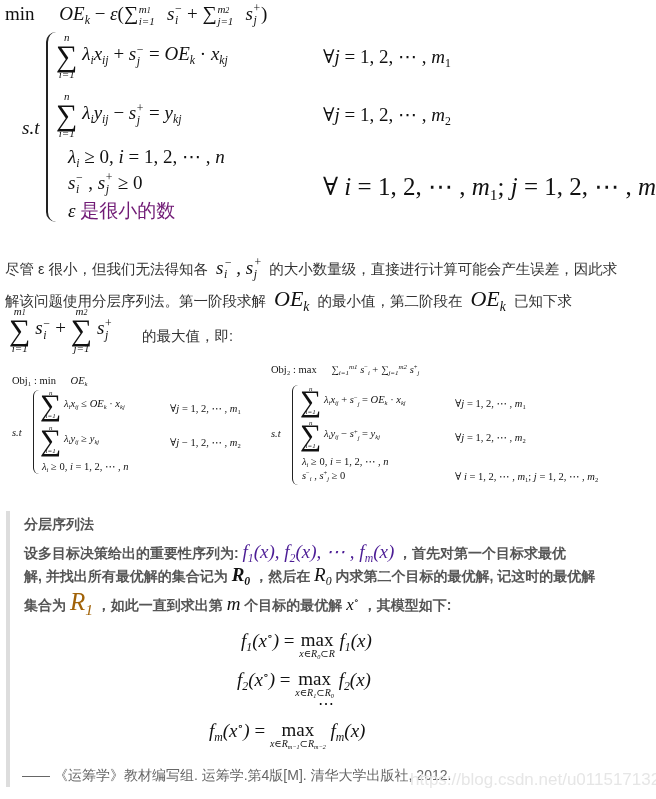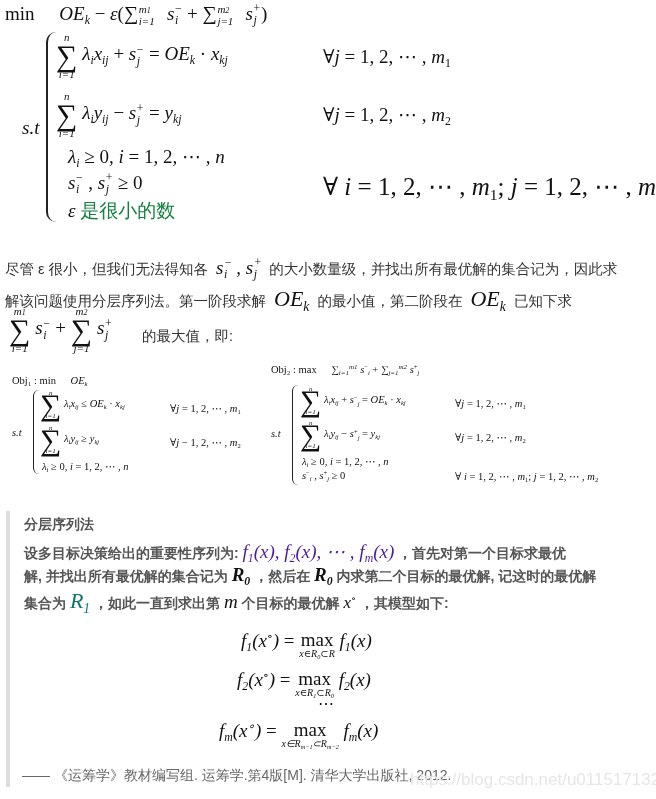--- a/index.html
+++ b/index.html
@@ -56,26 +56,26 @@
     </span>
   <span class="mi">λ<span class="sub">i</span>y<span class="sub">ij</span></span> − <span class="mi">s</span><span class="ss" style="width:8px;height:12px;"><span class="t">+</span><span class="b mi">j</span></span> = <span class="mi">y<span class="sub">kj</span></span>
 </div>
 <div class="abs m" style="left:323px; top:103px; font-size:19px;">∀<span class="mi">j</span> = 1, 2, ⋯ , <span class="mi">m</span><span class="sub">2</span></div>
 
 <div class="abs m" style="left:68px; top:145px; font-size:19px;"><span class="mi">λ<span class="sub">i</span></span> ≥ 0, <span class="mi">i</span> = 1, 2, ⋯ , <span class="mi">n</span></div>
 
 <div class="abs m" style="left:68px; top:172px; font-size:19px;"><span class="mi">s</span><span class="ss" style="width:8px;height:12px;"><span class="t">−</span><span class="b mi">i</span></span> , <span class="mi">s</span><span class="ss" style="width:8px;height:12px;"><span class="t">+</span><span class="b mi">j</span></span> ≥ 0</div>
 <div class="abs m" style="left:323px; top:172px; font-size:25px;">∀ <span class="mi">i</span> = 1, 2, ⋯ , <span class="mi">m</span><span class="sub">1</span>; <span class="mi">j</span> = 1, 2, ⋯ , <span class="mi">m</span><span class="sub">2</span></div>
 
-<div class="abs m" style="left:68px; top:198px; font-size:19px;"><span class="mi">ε</span> <span class="zh" style="color:#15803d;">是很小的数</span></div>
+<div class="abs m" style="left:68px; top:198px; font-size:19px;"><span class="mi">ε</span> <span class="zh" style="color:#701a75;">是很小的数</span></div>
 
 <div class="abs para" style="left:5px; top:257px;">
   <span>尽管 ε 很小，但我们无法得知各</span>
   <span class="m mi" style="font-size:19px; margin:0 4px;">s<span class="ss" style="width:8px;height:12px;"><span class="t">−</span><span class="b">i</span></span> , s<span class="ss" style="width:8px;height:12px;"><span class="t">+</span><span class="b">j</span></span></span>
-  <span>的大小数量级，并找出所有最优解的集合记为，因此求</span>
+  <span>的大小数量级，直接进行计算可能会产生误差，因此求</span>
 </div>
 <div class="abs para" style="left:5px; top:286px;">
   <span>解该问题使用分层序列法。第一阶段求解</span>
   <span class="m mi" style="font-size:22px; margin:0 4px;">OE<span class="sub">k</span></span>
   <span>的最小值，第二阶段在</span>
   <span class="m mi" style="font-size:22px; margin:0 4px;">OE<span class="sub">k</span></span>
   <span>已知下求</span>
 </div>
 <div class="abs m" style="left:9px; top:306px; font-size:19px;">
   <span class="sig">
@@ -152,26 +152,26 @@
 
 <div class="abs qtext" style="left:24px; top:540px;">
   <span>设多目标决策给出的重要性序列为:</span>
   <span class="m mi" style="font-size:19px; font-weight:normal; color:#4c1d95;">f<span class="sub">1</span>(x), f<span class="sub">2</span>(x), ⋯ , f<span class="sub">m</span>(x)</span>
   <span>，首先对第一个目标求最优</span>
 </div>
 <div class="abs qtext" style="left:24px; top:564px;">
   <span>解, 并找出所有最优解的集合记为</span>
   <span class="m mi" style="font-size:19px; font-weight:bold; color:#111;">R<span class="sub">0</span></span>
   <span>，然后在</span>
-  <span class="m mi" style="font-size:19px; font-weight:bold; color:#111;text-align:right;">R<span class="sub">0</span></span>
+  <span class="m mi" style="font-size:19px; font-weight:normal; color:#111;text-align:right;">R<span class="sub">0</span></span>
   <span>内求第二个目标的最优解, 记这时的最优解</span>
 </div>
 <div class="abs qtext" style="left:24px; top:588px;">
   <span>集合为</span>
-  <span class="m mi" style="font-size:22px; font-weight:normal; color:#0f766e;">R<span class="sub">1</span></span>
+  <span class="m mi" style="font-size:25px; font-weight:normal; color:#a16207;">R<span class="sub">1</span></span>
   <span>，如此一直到求出第</span>
   <span class="m mi" style="font-size:19px; font-weight:normal; color:#111;">m</span>
   <span>个目标的最优解</span>
   <span class="m mi" style="font-size:17px; font-weight:normal; color:#111;">x<span class="sup">∘</span></span>
   <span>，其模型如下:</span>
 </div>
 
 <div class="abs m" style="left:241px; top:630px; font-size:19px;">
   <span class="mi">f<span class="sub">1</span>(x<span class="sup">∘</span>)</span> =
   <span style="display:inline-flex; flex-direction:column; align-items:center; vertical-align:top; line-height:1;">
@@ -182,21 +182,21 @@
 </div>
 <div class="abs m" style="left:237px; top:669px; font-size:19px;">
   <span class="mi">f<span class="sub">2</span>(x<span class="sup">∘</span>)</span> =
   <span style="display:inline-flex; flex-direction:column; align-items:center; vertical-align:top; line-height:1;">
       <span>max</span>
       <span class="mi" style="font-size:10px;">x∈R<span class="sub">1</span>⊂R<span class="sub">0</span></span>
     </span>
   <span class="mi">f<span class="sub">2</span>(x)</span>
 </div>
 <div class="abs m" style="left:318px; top:694px; font-size:16px;">⋯</div>
-<div class="abs m" style="left:219px; top:720px; font-size:19px;font-family:Liberation Serif, serif;">
+<div class="abs m" style="left:209px; top:720px; font-size:19px;">
   <span class="mi">f<span class="sub">m</span>(x<span class="sup">∘</span>)</span> =
   <span style="display:inline-flex; flex-direction:column; align-items:center; vertical-align:top; line-height:1;">
       <span>max</span>
       <span class="mi" style="font-size:10px;">x∈R<span class="sub">m−1</span>⊂R<span class="sub">m−2</span></span>
     </span>
   <span class="mi">f<span class="sub">m</span>(x)</span>
 </div>
 
 <div class="abs cite" style="left:22px; top:767px;">—— 《运筹学》教材编写组. 运筹学.第4版[M]. 清华大学出版社, 2012.</div>
 

